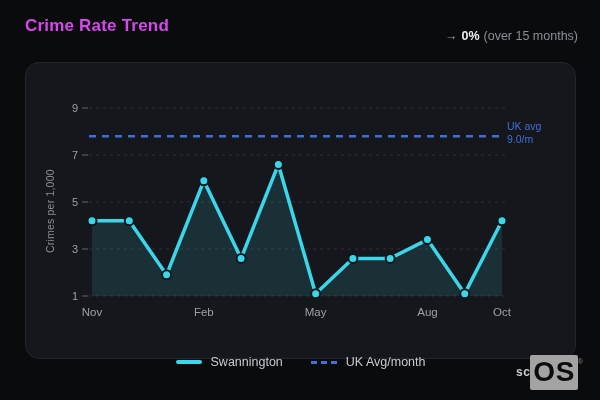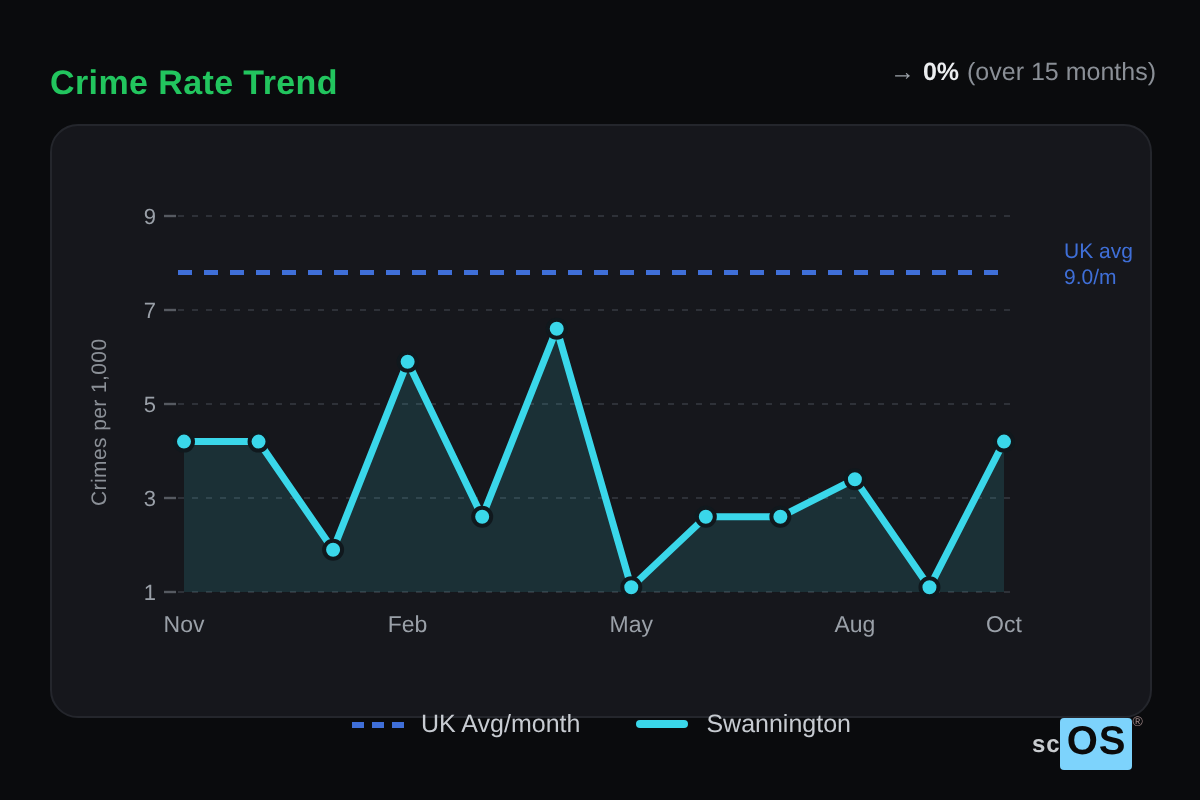--- a/index.html
+++ b/index.html
@@ -4,22 +4,22 @@
 <style>
   html,body{margin:0;padding:0;}
   body{
     width:600px;height:400px;position:relative;overflow:hidden;
     background:#0a0b0d;
     font-family:"Liberation Sans","DejaVu Sans",sans-serif;
     -webkit-font-smoothing:antialiased;
   }
   
   .page-title{
-    position:absolute;left:25px;top:32px;
-    font-size:17px;font-weight:700;color:#22c55e;letter-spacing:.2px;
+    position:absolute;left:25px;top:16px;
+    font-size:17px;font-weight:700;color:#d946ef;letter-spacing:.2px;
   }
   .trend-summary{
     position:absolute;right:22px;top:29px;
     font-size:12.5px;color:#8a8f96;white-space:nowrap;
   }
   .trend-summary .arrow{color:#9aa0a6;margin-right:4px;}
   .trend-summary .pct{color:#eceef0;font-weight:700;margin-right:4px;}
   
   .chart-card{
     position:absolute;left:25px;top:62px;width:551px;height:297px;
@@ -28,39 +28,39 @@
   }
   .chart-svg{position:absolute;left:0;top:0;width:551px;height:297px;display:block;}
   .y-axis-title{
     position:absolute;left:14px;top:0;height:297px;width:20px;
     display:flex;align-items:center;justify-content:center;
     writing-mode:vertical-rl;transform:rotate(180deg);
     font-size:10.5px;color:#8b9097;letter-spacing:.2px;
   }
   .ref-label{
     position:absolute;left:481px;top:57px;
-    font-size:10.5px;line-height:13px;color:#3f6fd8;white-space:nowrap;margin-left:25px;
+    font-size:10.5px;line-height:13px;color:#3f6fd8;white-space:nowrap;
   }
   
   .legend-row{
     position:absolute;left:25px;top:352px;width:551px;height:20px;
     display:flex;align-items:center;justify-content:center;gap:28px;
   }
   .legend-item{display:flex;align-items:center;gap:9px;}
   .legend-swatch-line{width:26px;height:4px;border-radius:2px;background:#3ad7ea;}
   .legend-swatch-dash{width:26px;height:0;border-top:3px dashed #3f6fd8;}
   .legend-label{font-size:12.5px;color:#c7cbd1;}
   
   .logo{
     position:absolute;left:516px;top:357px;height:30px;
     display:flex;align-items:center;white-space:nowrap;
   }
   .logo .sc{font-size:12px;font-weight:600;color:#c9cccf;letter-spacing:.5px;}
   .logo .os{
-    font-size:20px;font-weight:700;color:#0b0b0b;background:#7dd3fc;
+    font-size:28px;font-weight:700;color:#0b0b0b;background:#a3a3a3;
     padding:1px 3px 2px 3px;border-radius:2px;letter-spacing:.5px;
   }
   .logo .reg{font-size:7px;color:#9c8484;align-self:flex-start;margin-top:1px;}
 </style>
 </head>
 <body>
 
 <div class="page-title">Crime Rate Trend</div>
 
 <div class="trend-summary">
@@ -107,26 +107,26 @@
     </svg>
   <div class="y-axis-title">Crimes per 1,000</div>
   <div class="ref-label">
     <div>UK avg</div>
     <div>9.0/m</div>
   </div>
 </div>
 
 <div class="legend-row">
   <div class="legend-item">
+    <span class="legend-swatch-line"></span>
+    <span class="legend-label">Swannington</span>
+  </div>
+  <div class="legend-item">
     <span class="legend-swatch-dash"></span>
     <span class="legend-label">UK Avg/month</span>
-  </div>
-  <div class="legend-item">
-    <span class="legend-swatch-line"></span>
-    <span class="legend-label">Swannington</span>
   </div>
 </div>
 
 <div class="logo">
   <span class="sc">sc</span>
     <span class="os">OS</span>
     <span class="reg">®</span>
 </div>
 
 </body></html>

